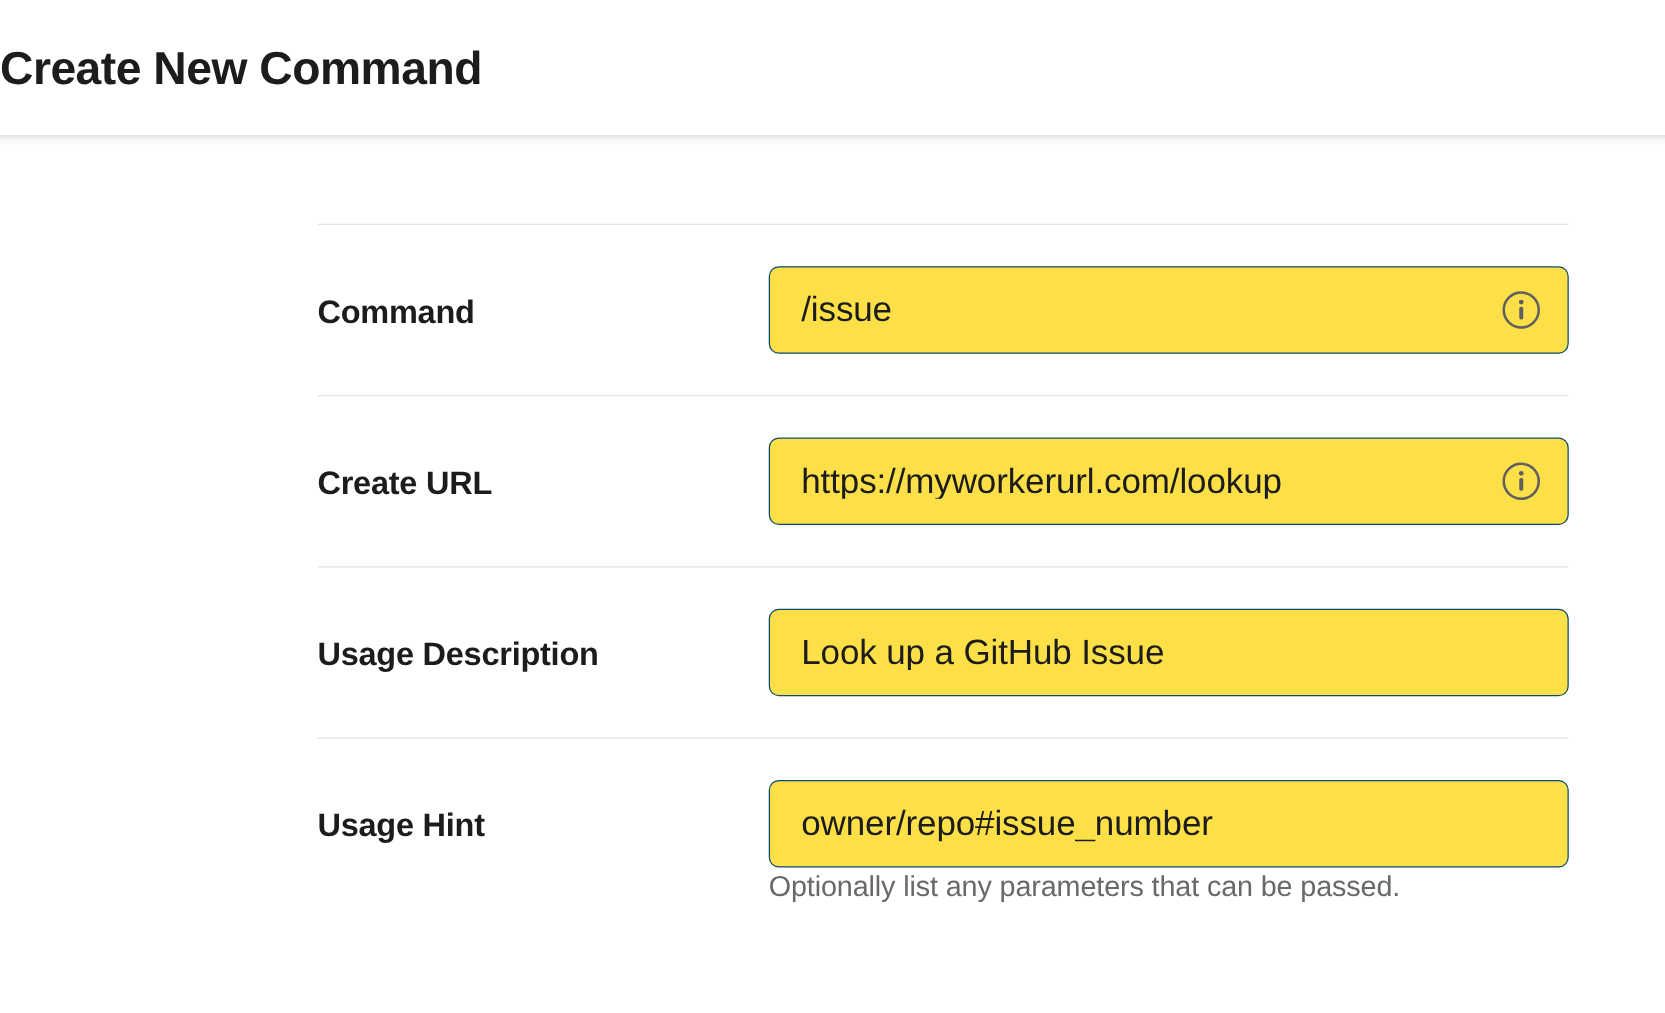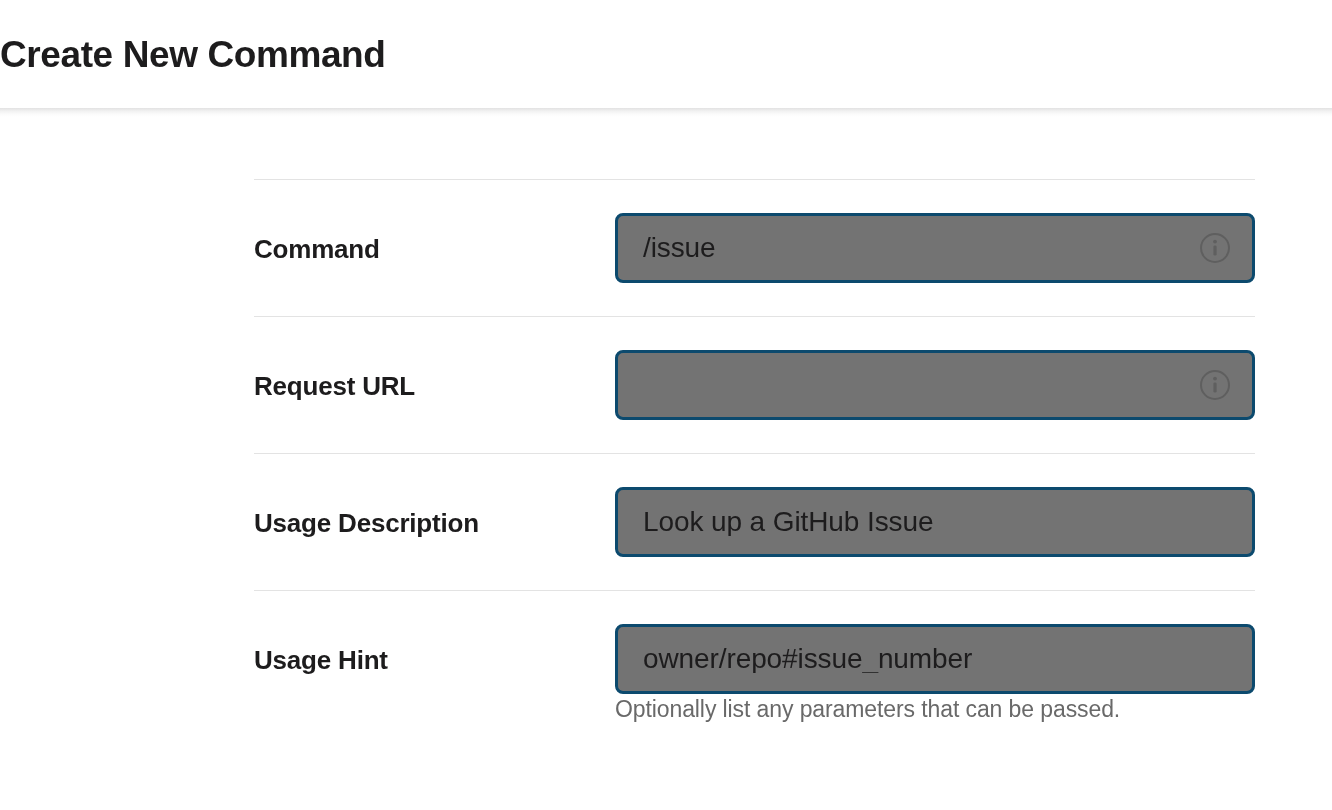--- a/index.html
+++ b/index.html
@@ -87,23 +87,23 @@
   }
 
   .field-control {
     flex: 1 1 auto;
     min-width: 0;
   }
 
   .text-input {
     position: relative;
     height: 70px;
-    border: 3px solid #0c4a6e;
+    border: 1px solid #0c4a6e;
     border-radius: 8px;
-    background: #737373;
+    background: #fde047;
     box-sizing: border-box;
     display: flex;
     align-items: center;
   }
   .text-input .value {
     font-size: 28px;
     color: #1d1c1d;
     line-height: 1;
     padding-left: 25px;
     padding-right: 70px;
@@ -156,23 +156,24 @@
               <circle cx="16" cy="9.6" r="1.9" fill="#5f5f5f"></circle>
               <rect x="14.4" y="13.4" width="3.2" height="10.2" rx="1.4" fill="#5f5f5f"></rect>
             </svg>
           </span>
         </div>
       </div>
     </div>
 
     <div class="divider"></div>
     <div class="form-row row-pad">
-      <div class="field-label">Request URL</div>
+      <div class="field-label">Create URL</div>
       <div class="field-control">
         <div class="text-input">
+          <span class="value" title="https://example.com/slack/command">https://myworkerurl.com/lookup</span>
           <span class="info-icon">
             <svg width="32" height="32" viewBox="0 0 32 32" aria-hidden="true">
               <circle cx="16" cy="16" r="14" fill="none" stroke="#5f5f5f" stroke-width="2"></circle>
               <circle cx="16" cy="9.6" r="1.9" fill="#5f5f5f"></circle>
               <rect x="14.4" y="13.4" width="3.2" height="10.2" rx="1.4" fill="#5f5f5f"></rect>
             </svg>
           </span>
         </div>
       </div>
     </div>

